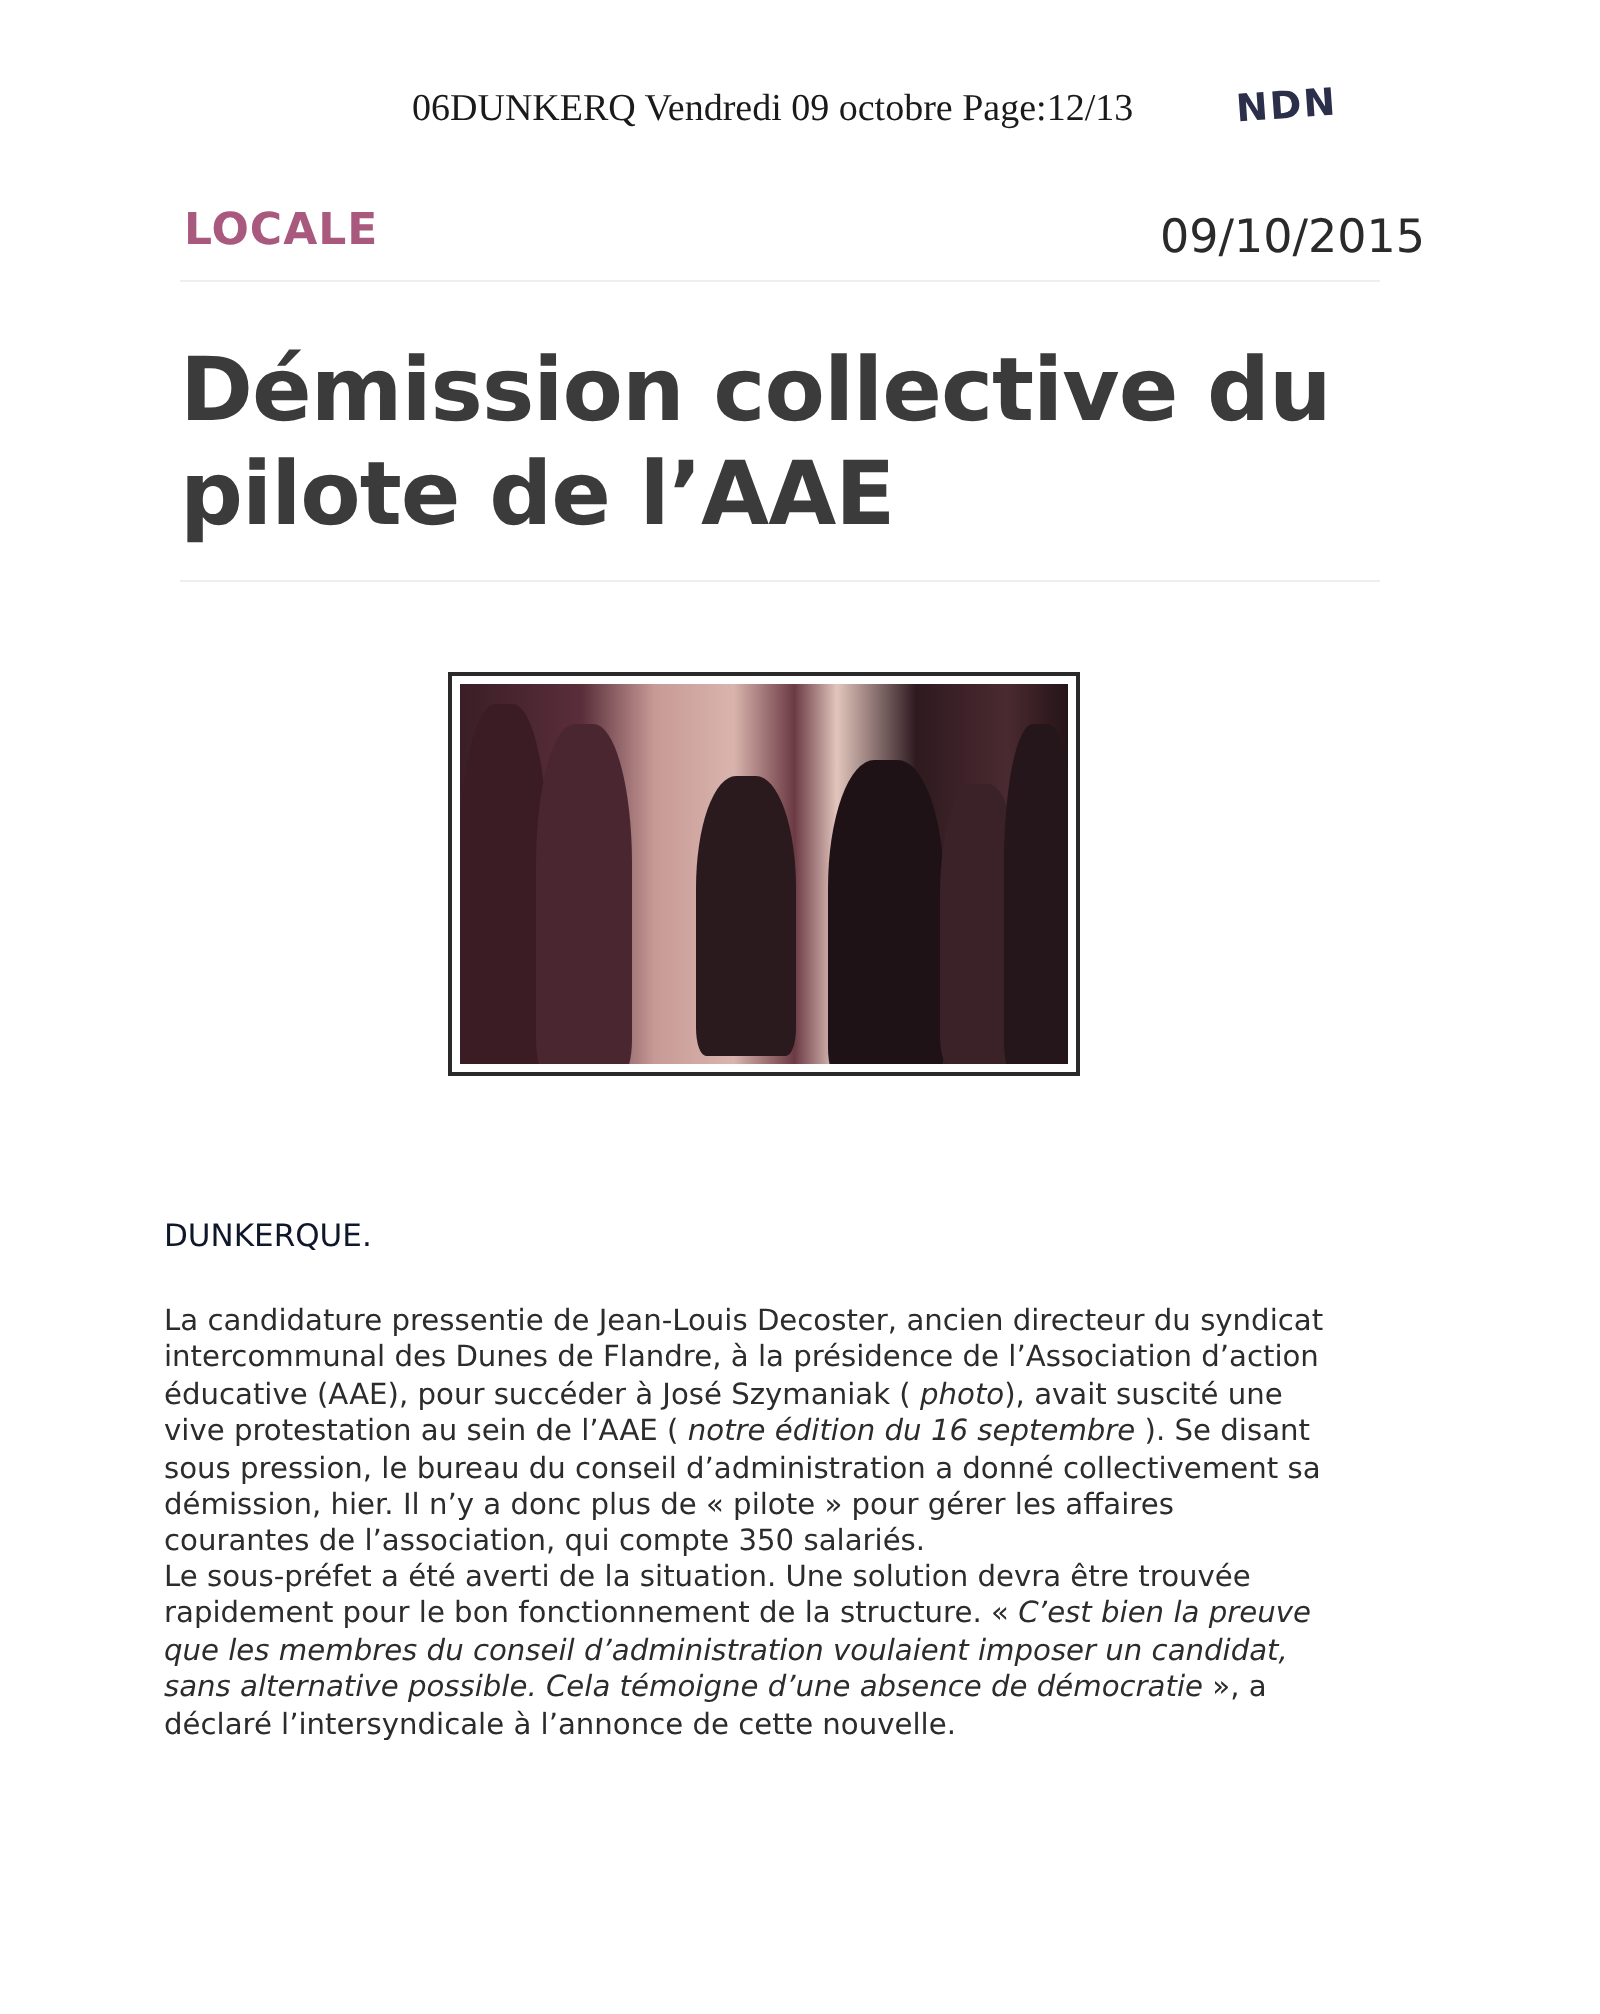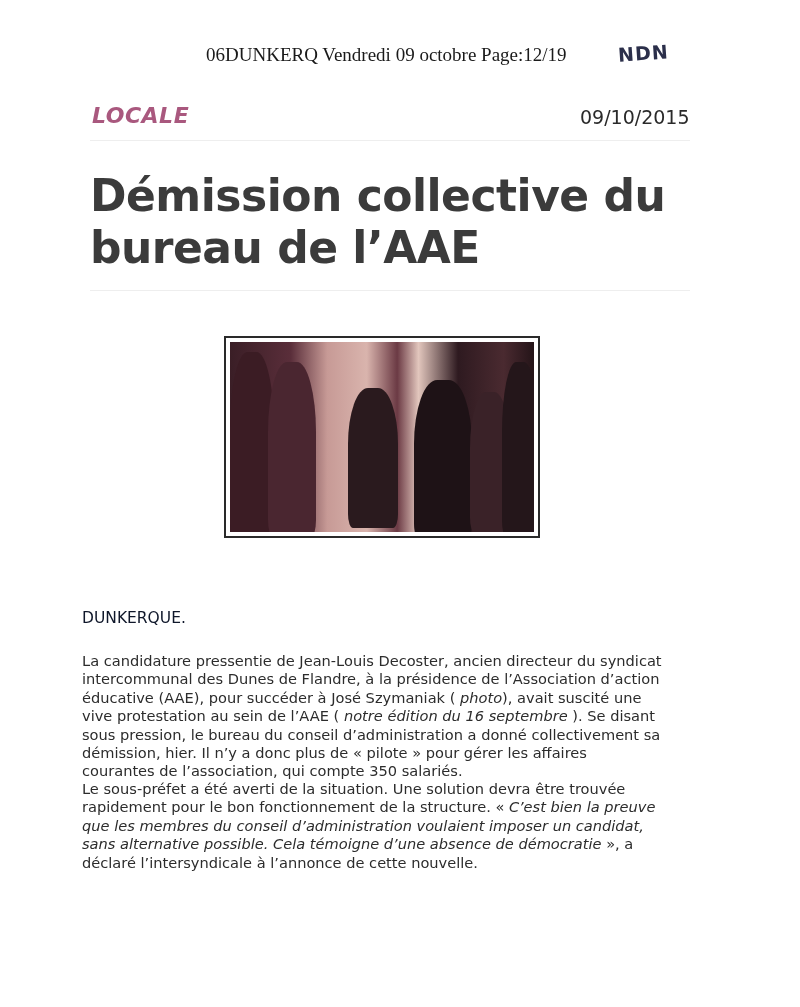--- a/index.html
+++ b/index.html
@@ -14,25 +14,24 @@
     }
     .handwritten {
       position: absolute; left: 618px; top: 42px;
       font-family: "DejaVu Sans", sans-serif; font-size: 19px; font-weight: bold; color: #2b2f4a;
       transform: rotate(-4deg); letter-spacing: 1px;
     }
     .rubric {
       position: absolute; left: 92px; top: 103px;
       font-family: "DejaVu Sans", sans-serif; font-weight: bold; font-size: 22px; color: #a9587e;
       letter-spacing: 0.5px;
-      font-style: italic;
     }
     .date {
       position: absolute; left: 580px; top: 106px;
-      font-family: "DejaVu Sans", sans-serif; font-size: 19px; color: #2a2a2a;
+      font-family: "DejaVu Sans", sans-serif; font-size: 23px; color: #2a2a2a;
     }
     .faint-line {
       position: absolute; height: 1px; background: #eeeeee;
     }
     .headline {
       position: absolute; left: 90px; top: 170px; width: 620px;
       font-family: "DejaVu Sans", sans-serif; font-weight: bold; font-size: 44px; line-height: 52px;
       color: #3b3b3b; letter-spacing: -0.5px; margin: 0;
     }
     .photo-frame {
@@ -53,28 +52,28 @@
       font-family: "DejaVu Sans", sans-serif; font-size: 14.6px; line-height: 18.4px; color: #2c2c2c;
       margin: 0;
     }
     .para i { font-style: italic; }
     .p1 { top: 652px; }
     .p2 { top: 780px; }
   </style>
 </head>
 <body>
 
-<div class="fax-header">06DUNKERQ Vendredi 09 octobre Page:12/19</div>
+<div class="fax-header">06DUNKERQ Vendredi 09 octobre Page:12/13</div>
 <div class="handwritten">NDN</div>
 
 <div class="rubric">LOCALE</div>
 <div class="date">09/10/2015</div>
 <div class="faint-line" style="left:90px; top:140px; width:600px;"></div>
 
-<h1 class="headline">Démission collective du bureau de l’AAE</h1>
+<h1 class="headline">Démission collective du pilote de l’AAE</h1>
 <div class="faint-line" style="left:90px; top:290px; width:600px;"></div>
 
 <div class="photo-frame">
   <div class="photo">
     <div class="shape" style="left:0px; top:10px; width:44px; height:190px; background:#3b1c24;"></div>
     <div class="shape" style="left:38px; top:20px; width:48px; height:175px; background:#4a2630;"></div>
     <div class="shape" style="left:118px; top:46px; width:50px; height:140px; background:#2a1a1e;"></div>
     <div class="shape" style="left:184px; top:38px; width:58px; height:160px; background:#1e1216;"></div>
     <div class="shape" style="left:240px; top:50px; width:40px; height:140px; background:#3a2228;"></div>
     <div class="shape" style="left:272px; top:20px; width:36px; height:175px; background:#24161a;"></div>

